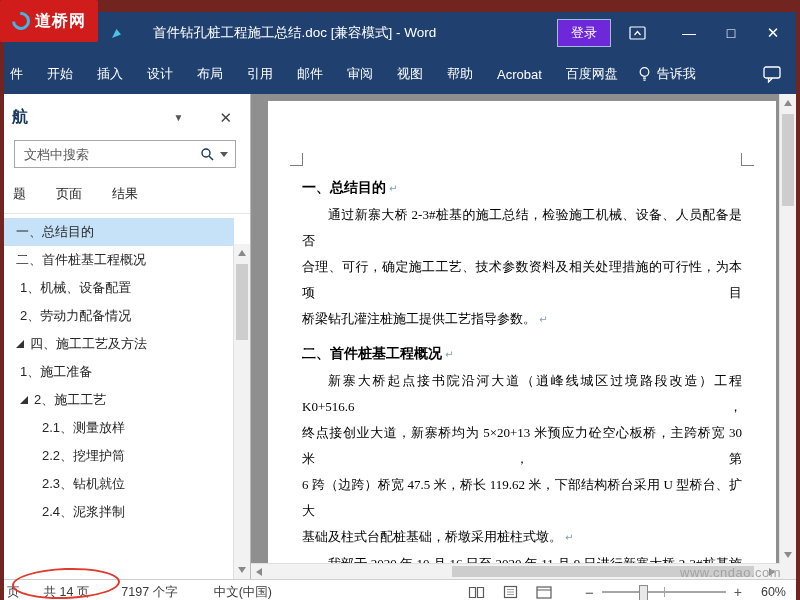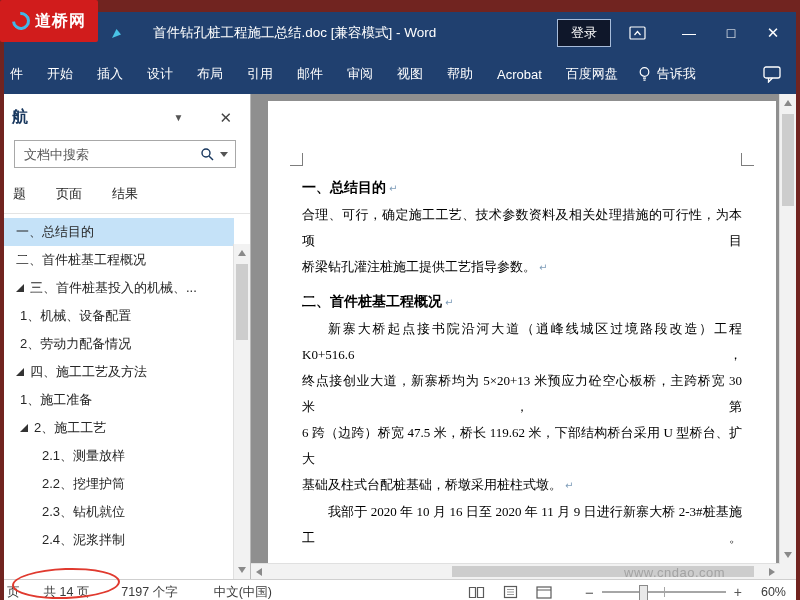--- a/index.html
+++ b/index.html
@@ -6,21 +6,21 @@
   .frame{position:relative;width:800px;height:600px;background:#712420;overflow:hidden;
          font-family:"Liberation Sans",sans-serif;-webkit-font-smoothing:antialiased;}
   .window{position:absolute;left:4px;top:4px;width:792px;height:592px;background:#fff;
           display:flex;flex-direction:column;margin-top:8px;}
   .spacer{flex:1;}
 
   
   .titlebar{height:42px;background:#20406f;display:flex;align-items:center;color:#fff;flex:none;}
   .qat-icon{margin-left:106px;flex:none;display:flex;align-items:center;}
   .wtitle{font-size:13.5px;margin-left:30px;white-space:nowrap;}
-  .login{background:#0f172a;border:1px solid #a7bcda;color:#fff;font-size:13px;
+  .login{background:#6d28d9;border:1px solid #a7bcda;color:#fff;font-size:13px;
          padding:4px 13px;margin-right:18px;cursor:pointer;}
   .ribbonopts{margin-right:22px;display:flex;align-items:center;cursor:pointer;}
   .ctl{width:42px;text-align:center;font-size:14px;line-height:42px;cursor:pointer;}
   .ctl.close{margin-right:2px;font-size:15px;}
 
   
   .tabsrow{height:40px;background:#20406f;display:flex;align-items:center;color:#fff;flex:none;}
   .rtabs{display:flex;align-items:center;}
   .rtab{font-size:13px;padding:0 12px;white-space:nowrap;cursor:pointer;}
   .rtab:first-child{padding-left:6px;}
@@ -106,21 +106,21 @@
   .zlabel{margin:0 10px 0 12px;min-width:32px;text-align:right;cursor:pointer;}
 
   
   .logo{position:absolute;left:0;top:0;width:98px;height:42px;background:#d11c1c;
         display:flex;align-items:center;justify-content:center;gap:5px;border-radius:2px;}
   .logotext{color:#fff;font-weight:bold;font-size:16px;letter-spacing:1px;}
   .logoswirl{width:12px;height:12px;border:3px solid #43b6e8;border-radius:50%;
              border-left-color:transparent;transform:rotate(40deg);}
   .redoval{position:absolute;left:12px;top:568px;width:104px;height:27px;
            border:2.5px solid #e03a2f;border-radius:50%;transform:rotate(-2deg);}
-  .sitewm{position:absolute;left:624px;top:565px;font-size:13px;color:#a3a3a3;
+  .sitewm{position:absolute;left:680px;top:565px;font-size:13px;color:#a3a3a3;
           letter-spacing:.5px;z-index:5;}
   svg{display:block;}
 </style>
 </head>
 <body>
 
 <div class="frame">
   <div class="window">
 
     <div class="titlebar">
@@ -200,24 +200,20 @@
             <span class="ntab">页面</span>
             <span class="ntab">结果</span>
           </div>
         <div class="ntree">
             <div class="nitem lvl0 sel">
               <span>一、总结目的</span>
             </div>
             <div class="nitem lvl0">
               <span>二、首件桩基工程概况</span>
             </div>
-            <div class="nitem lvl0">
-              <span class="tri"></span>
-              <span>三、首件桩基投入的机械、...</span>
-            </div>
             <div class="nitem lvl1">
               <span>1、机械、设备配置</span>
             </div>
             <div class="nitem lvl1">
               <span>2、劳动力配备情况</span>
             </div>
             <div class="nitem lvl0">
               <span class="tri"></span>
               <span>四、施工工艺及方法</span>
             </div>
@@ -247,20 +243,21 @@
           <div class="tdown"></div>
         </div>
       </div>
 
       <div class="docarea">
         <div class="page">
           <div class="cmark l"></div>
           <div class="cmark r"></div>
           <div class="pcontent">
               <div class="dhead pend">一、总结目的</div>
+              <div class="dline ind">通过新寨大桥 2-3#桩基的施工总结，检验施工机械、设备、人员配备是否</div>
               <div class="dline">合理、可行，确定施工工艺、技术参数资料及相关处理措施的可行性，为本项目</div>
               <div class="dline fin pend">桥梁钻孔灌注桩施工提供工艺指导参数。</div>
               <div class="dhead pend">二、首件桩基工程概况</div>
               <div class="dline ind">新寨大桥起点接书院沿河大道（逍峰线城区过境路段改造）工程 K0+516.6，</div>
               <div class="dline">终点接创业大道，新寨桥均为 5×20+13 米预应力砼空心板桥，主跨桥宽 30 米，第</div>
               <div class="dline">6 跨（边跨）桥宽 47.5 米，桥长 119.62 米，下部结构桥台采用 U 型桥台、扩大</div>
               <div class="dline fin pend">基础及柱式台配桩基础，桥墩采用桩柱式墩。</div>
               <div class="dline ind">我部于 2020 年 10 月 16 日至 2020 年 11 月 9 日进行新寨大桥 2-3#桩基施工。</div>
             </div>
         </div>

